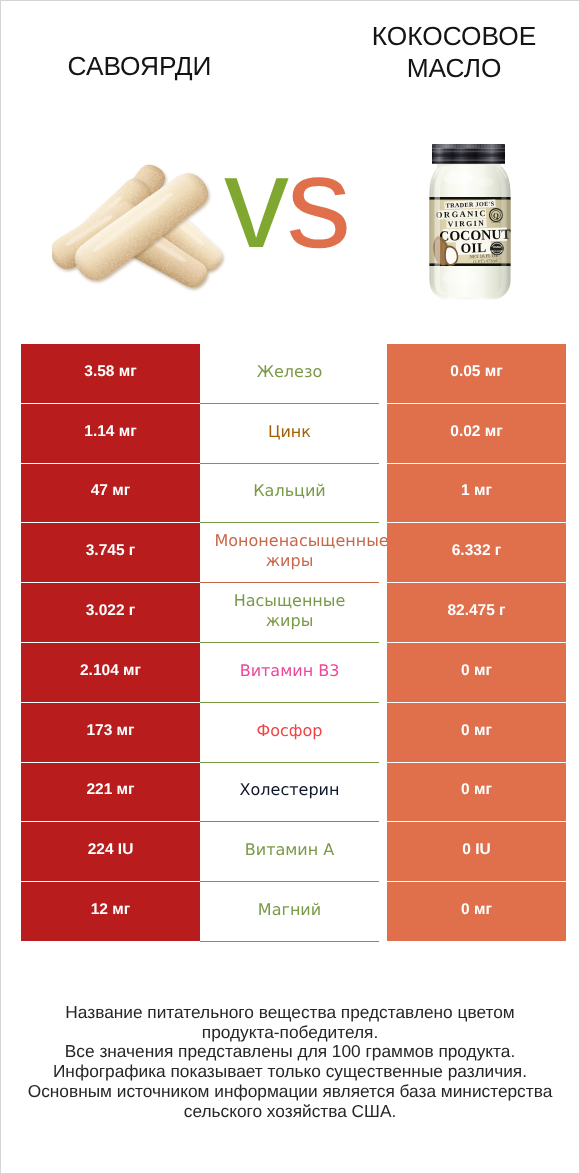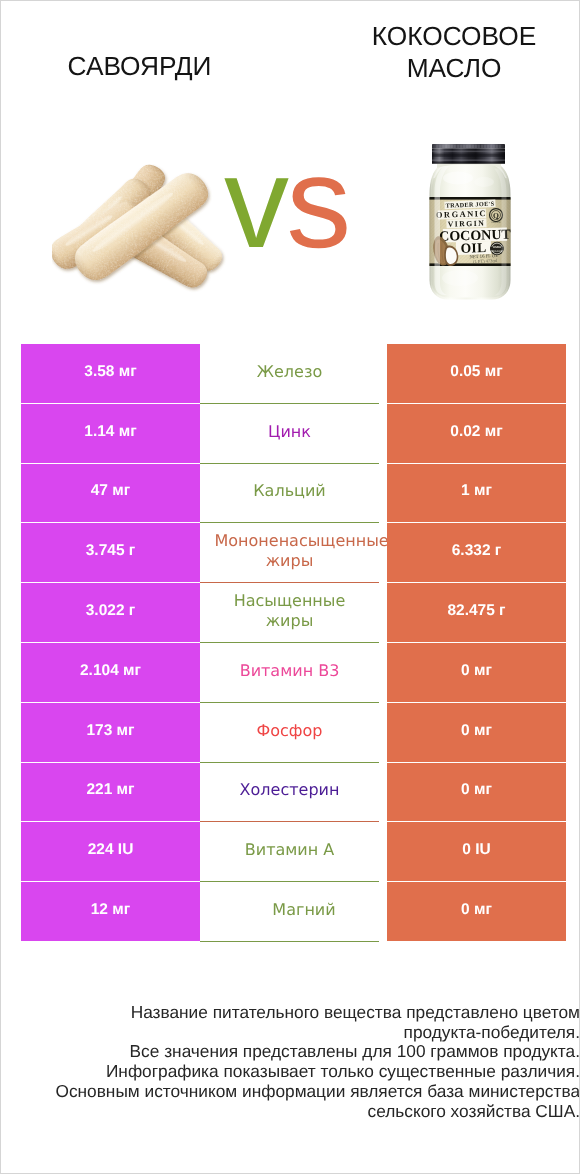--- a/index.html
+++ b/index.html
@@ -19,29 +19,29 @@
   .hero-right{position:absolute;left:427px;top:142px;width:83px;height:158px;}
 
   .vs{position:absolute;left:224px;top:137px;width:140px;text-align:left;font-size:130px;line-height:130px;font-weight:400;letter-spacing:-2.8px;}
   .vs span.g{color:#80a830;}
   .vs span.o{color:#e06f4c;}
 
   
   .tbl{position:absolute;left:21px;top:344px;width:537px;}
   .row{position:relative;height:59.8px;}
   .cell{position:absolute;top:0;height:58.8px;display:flex;align-items:center;justify-content:center;text-align:center;box-sizing:border-box;padding-bottom:3px;}
-  .c-left{left:0;width:179px;background:#d946ef;color:#fff;font-size:15.5px;font-weight:600;}
+  .c-left{left:0;width:179px;background:#b91c1c;color:#fff;font-size:15.5px;font-weight:600;}
   .c-mid{left:179px;width:179px;background:#fff;font-family:"DejaVu Sans",sans-serif;font-size:16px;font-weight:400;line-height:20px;overflow:visible;}
   .c-mid > span{display:block;width:150px;}
   .c-right{left:358px;width:179px;background:#e06f4c;color:#fff;font-size:15.5px;font-weight:600;margin-left:8px;}
   .row .sep{position:absolute;left:0;top:58.8px;width:537px;height:1px;}
   .mid-line{position:absolute;left:179px;width:179px;height:1px;}
 
   
-  .foot{position:absolute;left:0;top:1003px;width:580px;text-align:right;font-size:17.3px;color:#262626;line-height:19.7px;}
+  .foot{position:absolute;left:0;top:1003px;width:580px;text-align:center;font-size:17.3px;color:#262626;line-height:19.7px;}
 </style>
 </head>
 <body>
 
 <div class="page">
   <div class="pageborder"></div>
 
   <div class="titles">
     <div class="title title-l">САВОЯРДИ</div>
     <div class="title title-r"><span>КОКОСОВОЕ</span><br><span>МАСЛО</span></div>
@@ -321,21 +321,21 @@
       <div class="row">
         <div class="cell c-mid" style="color: rgb(122, 154, 71);">
           <span>Железо</span>
         </div>
         <div class="cell c-left">3.58 мг</div>
         <div class="cell c-right">0.05 мг</div>
         <div class="sep" style="background: rgb(255, 255, 255);"></div>
         <div class="mid-line" style="top: 58.8px; background: rgb(122, 154, 71);"></div>
       </div>
       <div class="row">
-        <div class="cell c-mid" style="color: #a21caf;">
+        <div class="cell c-mid" style="color: #a16207;">
           <span>Цинк</span>
         </div>
         <div class="cell c-left">1.14 мг</div>
         <div class="cell c-right">0.02 мг</div>
         <div class="sep" style="background: rgb(255, 255, 255);"></div>
         <div class="mid-line" style="top: 58.8px; background: rgb(122, 154, 71);"></div>
       </div>
       <div class="row">
         <div class="cell c-mid" style="color: rgb(122, 154, 71);">
           <span>Кальций</span>
@@ -375,39 +375,39 @@
       <div class="row">
         <div class="cell c-mid" style="color: #ef4444;">
           <span>Фосфор</span>
         </div>
         <div class="cell c-left">173 мг</div>
         <div class="cell c-right">0 мг</div>
         <div class="sep" style="background: rgb(255, 255, 255);"></div>
         <div class="mid-line" style="top: 58.8px; background: rgb(122, 154, 71);"></div>
       </div>
       <div class="row">
-        <div class="cell c-mid" style="color: #4c1d95;">
+        <div class="cell c-mid" style="color: #0f172a;">
           <span>Холестерин</span>
         </div>
         <div class="cell c-left">221 мг</div>
         <div class="cell c-right">0 мг</div>
         <div class="sep" style="background: rgb(255, 255, 255);"></div>
         <div class="mid-line" style="top: 58.8px; background: rgb(200, 104, 74);"></div>
       </div>
       <div class="row">
         <div class="cell c-mid" style="color: rgb(122, 154, 71);">
           <span>Витамин A</span>
         </div>
         <div class="cell c-left">224 IU</div>
         <div class="cell c-right">0 IU</div>
         <div class="sep" style="background: rgb(255, 255, 255);"></div>
         <div class="mid-line" style="top: 58.8px; background: rgb(122, 154, 71);"></div>
       </div>
       <div class="row">
-        <div class="cell c-mid" style="color: rgb(122, 154, 71); justify-content: flex-end;">
+        <div class="cell c-mid" style="color: rgb(122, 154, 71);">
           <span>Магний</span>
         </div>
         <div class="cell c-left">12 мг</div>
         <div class="cell c-right">0 мг</div>
         <div class="sep" style="background: rgb(255, 255, 255);"></div>
         <div class="mid-line" style="top: 58.8px; background: rgb(122, 154, 71);"></div>
       </div>
     </div>
 
   <div class="foot">

